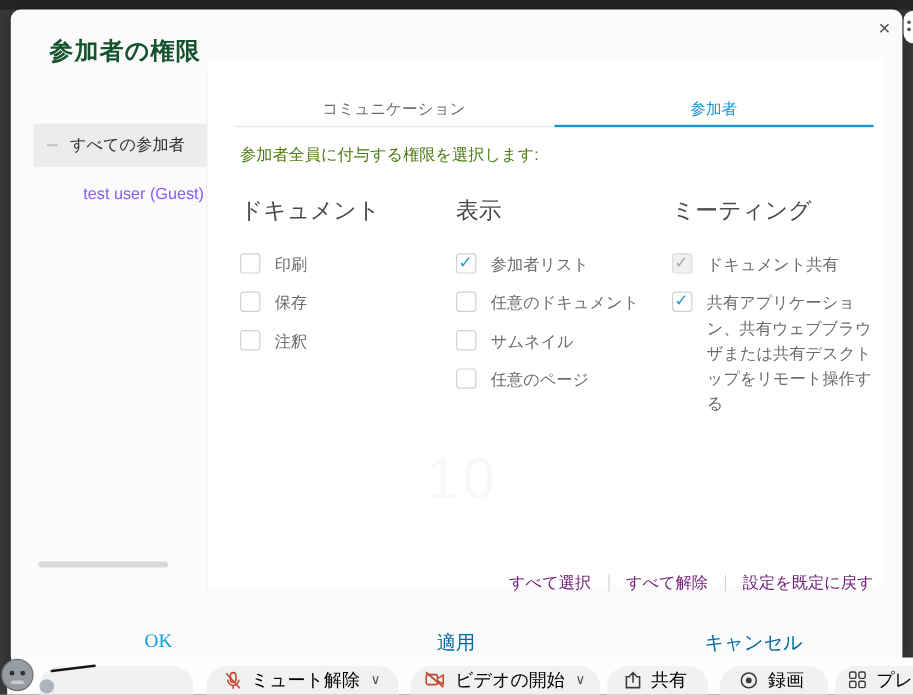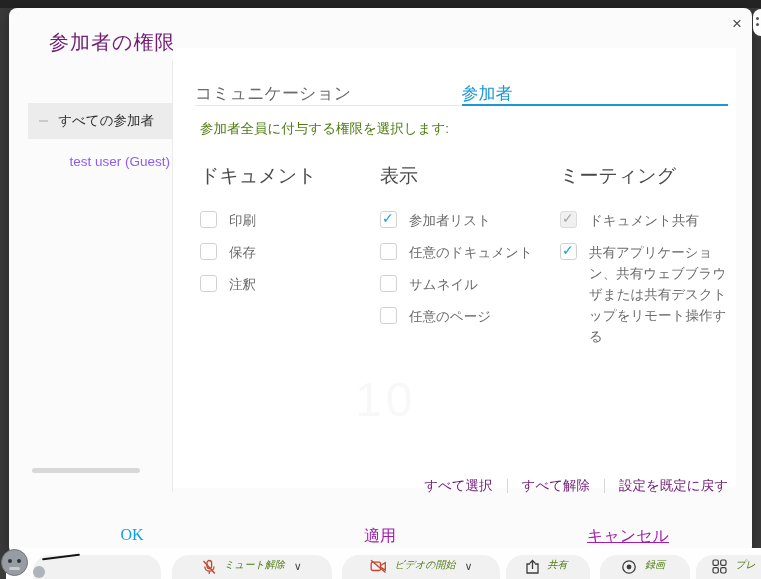--- a/index.html
+++ b/index.html
@@ -10,40 +10,40 @@
     -webkit-font-smoothing:antialiased;
   }
   .top-strip{position:absolute;left:0;top:0;width:761px;height:8px;background:#242424;}
 
   
   .dialog{
     position:absolute;left:9px;top:8px;width:743px;height:547px;
     background:#fbfbfb;border-radius:8px;
     box-shadow:0 3px 14px rgba(0,0,0,.35);
   }
-  .dlg-title{position:absolute;left:40px;top:21px;font-size:20px;color:#701a75;letter-spacing:1px;}
+  .dlg-title{position:absolute;left:32px;top:21px;font-size:20px;color:#14532d;letter-spacing:1px;font-weight:bold;}
   .close-btn{position:absolute;left:714px;top:2px;width:28px;height:28px;display:flex;
     align-items:center;justify-content:center;font-size:17px;color:#4d4d4d;cursor:pointer;}
 
   
   .side-sel{position:absolute;left:19px;top:95px;width:144px;height:36px;background:#ececec;
     display:flex;align-items:center;justify-content:flex-end;padding-right:18px;box-sizing:border-box;
     font-size:13.5px;color:#2e2e2e;cursor:pointer;}
   .side-dash{position:absolute;left:11px;top:17px;width:9px;height:2px;background:#c9c9c9;}
   .side-item{position:absolute;left:19px;top:139px;width:142px;height:30px;line-height:30px;
     text-align:right;font-size:13.5px;color:#8b5cf6;cursor:pointer;}
   .side-divider{position:absolute;left:163px;top:52px;width:1px;height:432px;background:#ebebeb;}
   .h-scrollbar{position:absolute;left:23px;top:460px;width:108px;height:5px;background:#d8d8d8;border-radius:3px;}
 
   
   .panel{position:absolute;left:164px;top:40px;width:563px;height:440px;background:#fff;}
 
   
   .tabs{position:absolute;left:186px;top:74px;width:533px;height:24px;display:flex;}
-  .tab{flex:1;text-align:left;font-size:17px;color:#6b6b6b;padding-bottom:8px;
+  .tab{flex:1;text-align:center;font-size:13px;color:#6b6b6b;padding-bottom:8px;
     border-bottom:1.5px solid #e8e8e8;cursor:pointer;font-family:Liberation Serif, serif;}
   .tab.active{color:#1a97d4;border-bottom:2.5px solid #1a97d4;padding-bottom:6.5px;}
 
   .instruction{position:absolute;left:191px;top:112px;font-size:13.5px;color:#4d7c0f;}
 
   
   .col{position:absolute;top:155px;}
   .col.c1{left:191px;width:168px;}
   .col.c2{left:371px;width:180px;}
   .col.c3{left:551px;width:176px;}
@@ -58,31 +58,31 @@
   .opt-label.wrap{line-height:21px;width:152px;padding-top:0;}
 
   .watermark{position:absolute;left:346px;top:364px;font-size:48px;color:#f8f8f8;letter-spacing:4px;}
 
   
   .links{position:absolute;right:24px;top:469px;display:flex;align-items:center;}
   .link{font-size:13.5px;color:#701a75;cursor:pointer;white-space:nowrap;}
   .vsep{width:1px;height:14px;background:#d5d5d5;margin:0 14px;}
 
   
-  .foot-btn{position:absolute;top:518px;transform:translateX(-50%);font-size:16px;color:#a21caf;cursor:pointer;white-space:nowrap;}
+  .foot-btn{position:absolute;top:518px;transform:translateX(-50%);font-size:16px;color:#0369a1;cursor:pointer;white-space:nowrap;}
   .foot-btn.primary{color:#11a0dc;font-family:Liberation Serif, serif;}
-  .fb-ok{left:123px;} .fb-apply{left:371px;} .fb-cancel{left:619px;text-decoration:underline;}
+  .fb-ok{left:123px;} .fb-apply{left:371px;} .fb-cancel{left:619px;}
 
   
   .taskbar{position:absolute;left:6px;top:548px;width:755px;height:31px;background:#fefefe;
     border-top-left-radius:14px;}
   .pill{position:absolute;top:7px;height:24px;background:#f1f1f1;border-radius:17px 17px 0 0;
     display:flex;align-items:flex-start;justify-content:center;padding-top:3px;box-sizing:border-box;
     cursor:pointer;}
-  .pill .lbl{font-size:10px;color:#4d7c0f;white-space:nowrap;margin:0 4px 0 8px;font-style:italic;}
+  .pill .lbl{font-size:15px;color:#000000;white-space:nowrap;margin:0 4px 0 8px;}
   .pill .chev{font-size:11px;color:#4a4a4a;margin-left:5px;padding-top:2px;}
   .pill svg{margin-top:1px;flex:none;}
   .p0{left:27px;width:128px;}
   .p1{left:166px;width:160px;}
   .p2{left:336px;width:158px;}
   .p3{left:500px;width:84px;}
   .p4{left:594px;width:90px;}
   .p5{left:690px;width:80px;}
 
   

